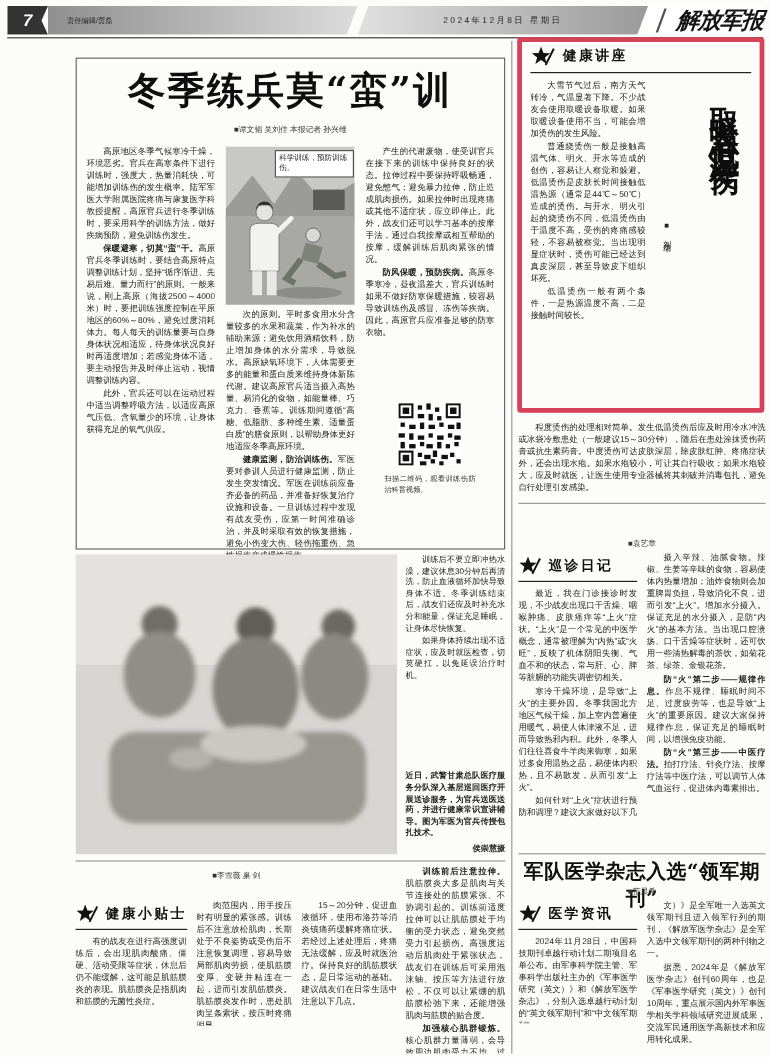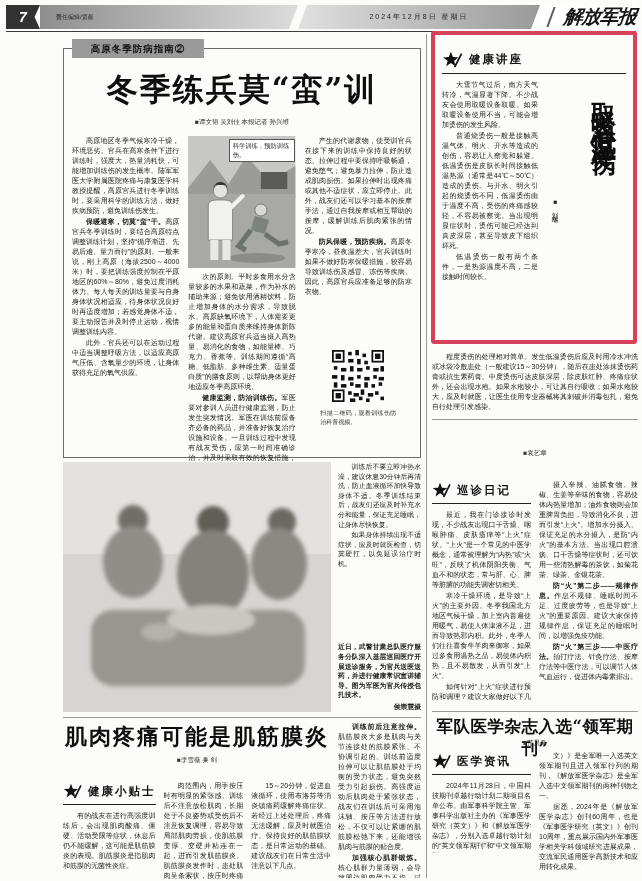--- a/index.html
+++ b/index.html
@@ -32,21 +32,21 @@
   .byline{font-size:6.5px;text-align:center;color:#333;}
   .divider{position:absolute;background:#9b9b9b;}
   
   .badge{display:flex;align-items:center;gap:5px;border-bottom:1px solid #222;padding:2px 0 5px;margin-bottom:6px;}
   .badge svg{flex:none;}
   .badge-label{font-weight:bold;font-size:11.5px;letter-spacing:2px;color:#111;white-space:nowrap;}
   
   #series-tag{position:absolute;left:72px;top:39px;width:132px;height:19px;background:#9a9a9a;color:#101010;
               font-size:9.5px;font-weight:bold;letter-spacing:1px;text-align:center;line-height:19px;z-index:2;}
   #article1{position:absolute;left:63px;top:48px;width:358px;height:410px;border:1px solid #6a6a6a;box-sizing:border-box;}
-  #a1-head{margin-top:20px;font-size:31px;letter-spacing:2px;}
+  #a1-head{margin-top:6px;font-size:31px;letter-spacing:2px;}
   #a1-byline{margin:7px 0 9px;}
   #a1-cols{display:flex;gap:9px;padding:0 8px;height:302px;}
   #a1-cols .acol{flex:1;}
   
   #cartoon{position:relative;width:100%;height:132px;margin-bottom:4px;}
   #speech{position:absolute;right:1px;top:3px;width:58px;background:#fff;border:1px solid #555;
           font-size:6.3px;line-height:1.35;padding:2px 3px;text-align:left;}
   
   .qr-wrap{margin-top:4px;text-align:center;}
   .qr-cap{font-size:6px;line-height:8.5px;text-align:justify;width:76px;margin:3px auto 0;color:#333;}
@@ -59,33 +59,33 @@
   
   #muscle{position:absolute;left:63px;top:722px;width:358px;height:156px;}
   #muscle-left{position:absolute;left:0;top:0;width:268px;height:156px;}
   #muscle-head{font-size:22px;letter-spacing:2px;}
   #muscle-byline{margin:4px 0 7px;}
   #muscle-cols{display:flex;gap:8px;height:104px;margin-top:16px;}
   #muscle-cols .acol{flex:1;}
   #muscle-col4{position:absolute;right:0;top:0;width:83px;height:156px;}
   
   #redbox{position:absolute;left:431px;top:31px;width:206px;height:313px;border:4px solid #d8415a;
-          border-radius:3px;box-sizing:border-box;padding:14px 7px;}
+          border-radius:3px;box-sizing:border-box;padding:1px 7px;}
   #redbox-flex{display:flex;gap:6px;height:252px;}
   #warm-text{width:96px;}
   #warm-title-area{position:relative;flex:1;}
   .v-title{writing-mode:vertical-rl;text-orientation:upright;font-family:"DejaVu Serif","Liberation Serif",serif;
            font-weight:bold;font-size:25px;line-height:1;letter-spacing:7px;color:#0d0d0d;
            position:absolute;right:10px;top:2px;}
   .v-author{writing-mode:vertical-rl;text-orientation:upright;font-size:6.5px;letter-spacing:2px;
             position:absolute;left:6px;top:118px;color:#222;}
   #warm-after{position:absolute;left:432px;top:352px;width:206px;height:64px;}
   #tcm-head{position:absolute;left:432px;top:424px;width:206px;font-size:19px;letter-spacing:1px;}
   #tcm-byline{position:absolute;left:432px;top:449px;width:206px;}
-  #tcm-cols{position:absolute;left:432px;top:461px;width:206px;height:246px;display:flex;gap:8px;margin-top:19px;}
+  #tcm-cols{position:absolute;left:432px;top:461px;width:206px;height:246px;display:flex;gap:8px;}
   #tcm-cols .acol{flex:1;}
   #journal-head{position:absolute;left:432px;top:716px;width:206px;font-size:16.5px;letter-spacing:0.5px;}
   #journal-byline{position:absolute;left:432px;top:739px;width:206px;}
   #journal-cols{position:absolute;left:432px;top:751px;width:206px;height:126px;display:flex;gap:8px;}
   #journal-cols .acol{flex:1;}
   
   #vrule-main{left:426px;top:34px;width:1px;height:844px;}
   #hrule-left{left:63px;top:717px;width:358px;height:1px;}
   #hrule-r1{left:432px;top:419px;width:206px;height:1px;}
   #hrule-r2{left:432px;top:711px;width:206px;height:1px;}
@@ -108,21 +108,20 @@
       <div class="paper-logo">解放军报</div>
     </div>
   </div>
   <div class="head-rule"></div>
 
   <div class="divider" id="vrule-main"></div>
   <div class="divider" id="hrule-left"></div>
   <div class="divider" id="hrule-r1"></div>
   <div class="divider" id="hrule-r2"></div>
 
-  <div id="series-tag">高原冬季防病指南②</div>
 
   <div id="article1">
     <div id="a1-head" class="serifhead">冬季练兵莫“蛮”训</div>
     <div id="a1-byline" class="byline">■谭文韬 吴刘佳 本报记者 孙兴维</div>
     <div id="a1-cols">
       <div class="acol col-text">
 
       <p><span>高原地区冬季气候寒冷干燥，环境恶劣。官兵在高寒条件下进行训练时，强度大，热量消耗快，可能增加训练伤的发生概率。陆军军医大学附属医院疼痛与康复医学科教授提醒，高原官兵进行冬季训练时，要采用科学的训练方法，做好疾病预防，避免训练伤发生。</span></p>
           <p><b class="lead">保暖避寒，切莫“蛮”干。</b><span>高原官兵冬季训练时，要结合高原特点调整训练计划，坚持“循序渐进、先易后难、量力而行”的原则。一般来说，刚上高原（海拔2500～4000米）时，要把训练强度控制在平原地区的60%～80%，避免过度消耗体力。每人每天的训练量要与自身身体状况相适应，待身体状况良好时再适度增加；若感觉身体不适，要主动报告并及时停止运动，视情调整训练内容。</span></p>
           <p><span>此外，官兵还可以在运动过程中适当调整呼吸方法，以适应高原气压低、含氧量少的环境，让身体获得充足的氧气供应。</span></p>
@@ -248,21 +247,20 @@
 
     <p><span>训练后不要立即冲热水澡，建议休息30分钟后再清洗，防止血液循环加快导致身体不适。冬季训练结束后，战友们还应及时补充水分和能量，保证充足睡眠，让身体尽快恢复。</span></p>
         <p><span>如果身体持续出现不适症状，应及时就医检查，切莫硬扛，以免延误治疗时机。</span></p>
       </div>
     <div id="photo-cap">近日，武警甘肃总队医疗服务分队深入基层巡回医疗开展送诊服务，为官兵送医送药，并进行健康常识宣讲辅导。图为军医为官兵传授包扎技术。</div>
     <div id="photo-credit">侯崇慧摄</div>
   </div>
 
   <div id="muscle">
     <div id="muscle-left">
-      <div id="muscle-head" class="serifhead">肌肉疼痛可能是肌筋膜炎</div>
       <div id="muscle-byline" class="byline">■李雪薇 巢 剑</div>
       <div id="muscle-cols">
         <div class="acol">
           <div class="badge">
             <svg width="20" height="16" viewBox="0 0 24 20">
               <path d="M9.5 1l2.4 6.2 6.6.3-5.2 4.1 1.8 6.4-5.6-3.8L3.9 18l1.8-6.4L.5 7.5l6.6-.3z" fill="#111"></path>
               <path d="M14 19L22 3" stroke="#111" stroke-width="2"></path>
             </svg>
             <span class="badge-label">健康小贴士</span>
           </div>

